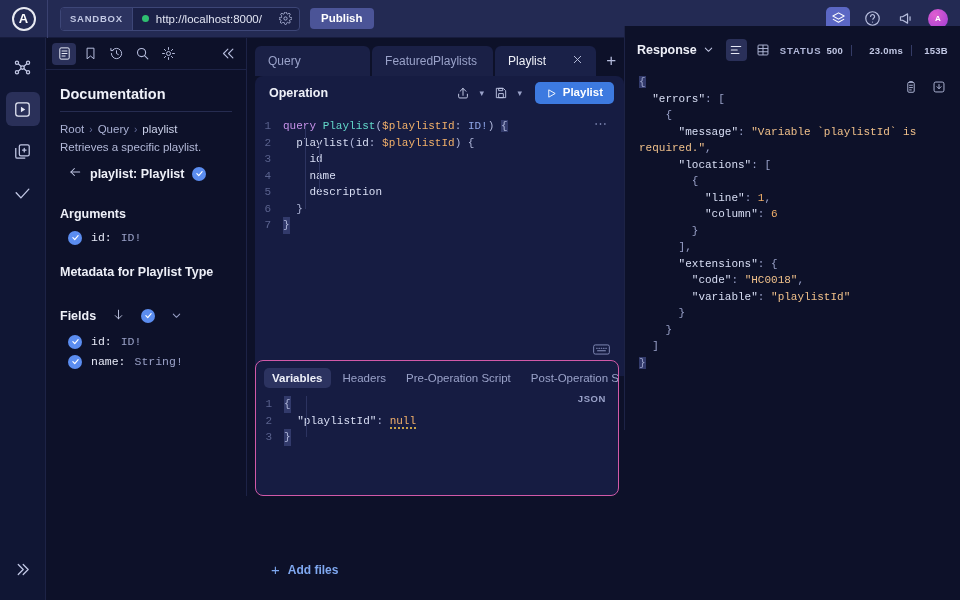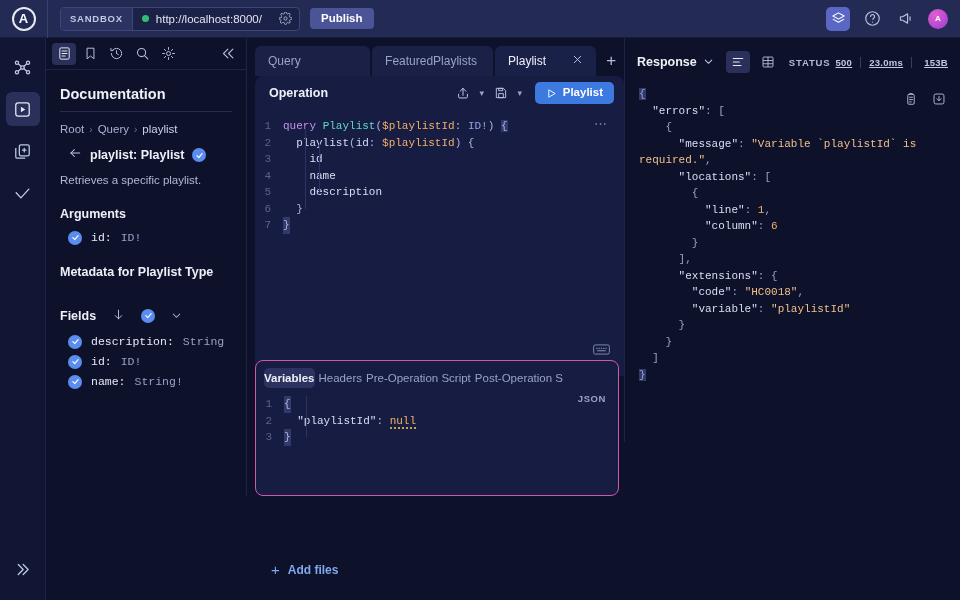--- a/index.html
+++ b/index.html
@@ -140,44 +140,44 @@
   .brace-hl { background: #323a6b; }
   #op-dots { position: absolute; right: 16px; top: 6px; color: #8891bd; font-size: 13px; letter-spacing: 1px; }
   #kb-icon { position: absolute; right: 14px; bottom: 10px; }
   .guide { position: absolute; width: 1px; background: #2c3360; }
 
   #vars-card {
     position: absolute; top: 322px; left: 8px; width: 364px; height: 136px;
     background: #161c42; border: 1.5px solid #d159a8; border-radius: 8px;
   }
   #vars-tabs { display: flex; align-items: center; gap: 4px; padding: 7px 8px 0 8px; overflow: hidden; }
-  .vtab { font-size: 11.5px; color: #9aa2c9; padding: 4px 0; border-radius: 5px; white-space: nowrap; }
+  .vtab { font-size: 11.5px; color: #9aa2c9; padding: 4px 8px; border-radius: 5px; white-space: nowrap; }
   .vtab.active { background: #2c3360; color: #eef0f8; font-weight: bold; }
   #vars-code { padding-top: 8px; position: relative; }
   #json-badge { position: absolute; right: 12px; top: 5px; font-size: 9.5px; font-weight: bold;
                 letter-spacing: .06em; color: #9aa2c9; text-align: right; }
   .k-key { color: #d9dff5; }
   .k-null { color: #f2b06a; border-bottom: 2px dotted #c9a24a; }
 
   #addfiles { position: absolute; left: 24px; bottom: 22px; display: flex; align-items: center;
               gap: 8px; color: #7fa8f0; font-size: 12px; font-weight: bold; }
   #addfiles .plus { font-size: 15px; font-weight: normal; }
 
   
-  #response { position: absolute; top: 38px; left: 624px; width: 336px; height: 404px;
+  #response { position: absolute; top: 26px; left: 624px; width: 336px; height: 404px;
               background: #0d1129; border-left: 1px solid #1d2346; }
   #resp-header { height: 48px; display: flex; align-items: center; padding: 0 12px; gap: 6px; }
   #resp-title { font-size: 12.5px; font-weight: bold; color: #eef0f8; }
   .resp-view-btn { width: 24px; height: 22px; border-radius: 4px;
                    display: flex; align-items: center; justify-content: center; }
   .resp-view-btn.active { background: #2a3059; }
   #resp-status { margin-left: auto; display: flex; align-items: center;
                  font-size: 9.5px; color: #c2c8e5; letter-spacing: .03em; }
   #resp-status .lbl { font-weight: bold; letter-spacing: .09em; color: #b2b9da; }
-  #resp-status .val { font-weight: bold; margin-left: 5px; text-decoration: underline; }
+  #resp-status .val { font-weight: bold; margin-left: 5px; }
   #resp-status .divider { width: 1px; height: 11px; background: #343b66; margin: 0 8px; }
   #resp-body { position: relative; padding: 0 0 0 0; }
   #resp-tools { position: absolute; right: 14px; top: 6px; display: flex; gap: 14px; }
   .rline { font-size: 11px; line-height: 16.5px; height: 16.5px;
            font-family: "Liberation Mono", monospace; white-space: pre; padding-left: 14px; color: #aeb5d8; }
   .j-key { color: #d9dff5; }
   .j-str { color: #f0c08a; }
   .j-num { color: #f2b06a; }
   .j-punc { color: #9aa2c9; }
 </style>
@@ -305,36 +305,36 @@
     <div id="doc-title">Documentation</div>
 
     <div id="breadcrumb">
       <span>Root</span>
       <span class="sep">›</span>
       <span>Query</span>
       <span class="sep">›</span>
       <span class="last">playlist</span>
     </div>
 
+    <div id="doc-desc">Retrieves a specific playlist.</div>
+
     <div id="doc-head-row">
       <span>
         <svg width="14" height="14" viewBox="0 0 24 24" fill="none" stroke="#c2c8e5" stroke-width="1.8" stroke-linecap="round" stroke-linejoin="round">
           <line x1="20" y1="12" x2="5" y2="12"></line>
             <polyline points="11,6 5,12 11,18"></polyline>
         </svg>
       </span>
       <span id="doc-field-name">playlist: Playlist</span>
       <span class="chk">
         <svg width="9" height="9" viewBox="0 0 24 24" fill="none" stroke="#fff" stroke-width="3.2" stroke-linecap="round" stroke-linejoin="round">
             <polyline points="5,12.5 10,17.5 19,7"></polyline>
           </svg>
       </span>
     </div>
-
-    <div id="doc-desc">Retrieves a specific playlist.</div>
 
     <div class="sec-title">Arguments</div>
     <div class="arg-row">
       <span class="chk">
         <svg width="9" height="9" viewBox="0 0 24 24" fill="none" stroke="#fff" stroke-width="3.2" stroke-linecap="round" stroke-linejoin="round">
             <polyline points="5,12.5 10,17.5 19,7"></polyline>
           </svg>
       </span>
       <span class="arg-name mono">id:</span>
       <span class="arg-type mono">ID!</span>
@@ -355,29 +355,20 @@
             <polyline points="5,12.5 10,17.5 19,7"></polyline>
           </svg>
       </span>
       <span>
         <svg width="11" height="11" viewBox="0 0 24 24" fill="none" stroke="#9aa2c9" stroke-width="2.2" stroke-linecap="round" stroke-linejoin="round">
             <polyline points="5,9 12,16 19,9"></polyline>
           </svg>
       </span>
     </div>
 
-    <div class="field-row">
-      <span class="chk">
-        <svg width="9" height="9" viewBox="0 0 24 24" fill="none" stroke="#fff" stroke-width="3.2" stroke-linecap="round" stroke-linejoin="round">
-            <polyline points="5,12.5 10,17.5 19,7"></polyline>
-          </svg>
-      </span>
-      <span class="field-name mono">description:</span>
-      <span class="field-type mono">String</span>
-    </div>
     <div class="field-row">
       <span class="chk">
         <svg width="9" height="9" viewBox="0 0 24 24" fill="none" stroke="#fff" stroke-width="3.2" stroke-linecap="round" stroke-linejoin="round">
             <polyline points="5,12.5 10,17.5 19,7"></polyline>
           </svg>
       </span>
       <span class="field-name mono">id:</span>
       <span class="field-type mono">ID!</span>
     </div>
     <div class="field-row">
@@ -536,21 +527,21 @@
         <rect x="3.5" y="3.5" width="17" height="17" rx="1.5"></rect>
           <line x1="3.5" y1="9.5" x2="20.5" y2="9.5"></line>
         <line x1="3.5" y1="15" x2="20.5" y2="15"></line>
           <line x1="12" y1="3.5" x2="12" y2="20.5"></line>
       </svg>
     </span>
     <div id="resp-status">
       <span class="lbl">STATUS</span>
       <span class="val">500</span>
       <span class="divider"></span>
-      <span class="val" style="margin-left:0">23.0ms</span>
+      <span class="val" style="margin-left:9px">23.0ms</span>
       <span class="divider"></span>
       <span class="val" style="margin-left:4px">153B</span>
     </div>
   </div>
 
   <div id="resp-body">
     <div id="resp-tools">
       <span>
         <svg width="14" height="14" viewBox="0 0 24 24" fill="none" stroke="#b6bddd" stroke-width="1.6" stroke-linejoin="round">
           <rect x="6.5" y="4" width="11" height="17" rx="2"></rect>

